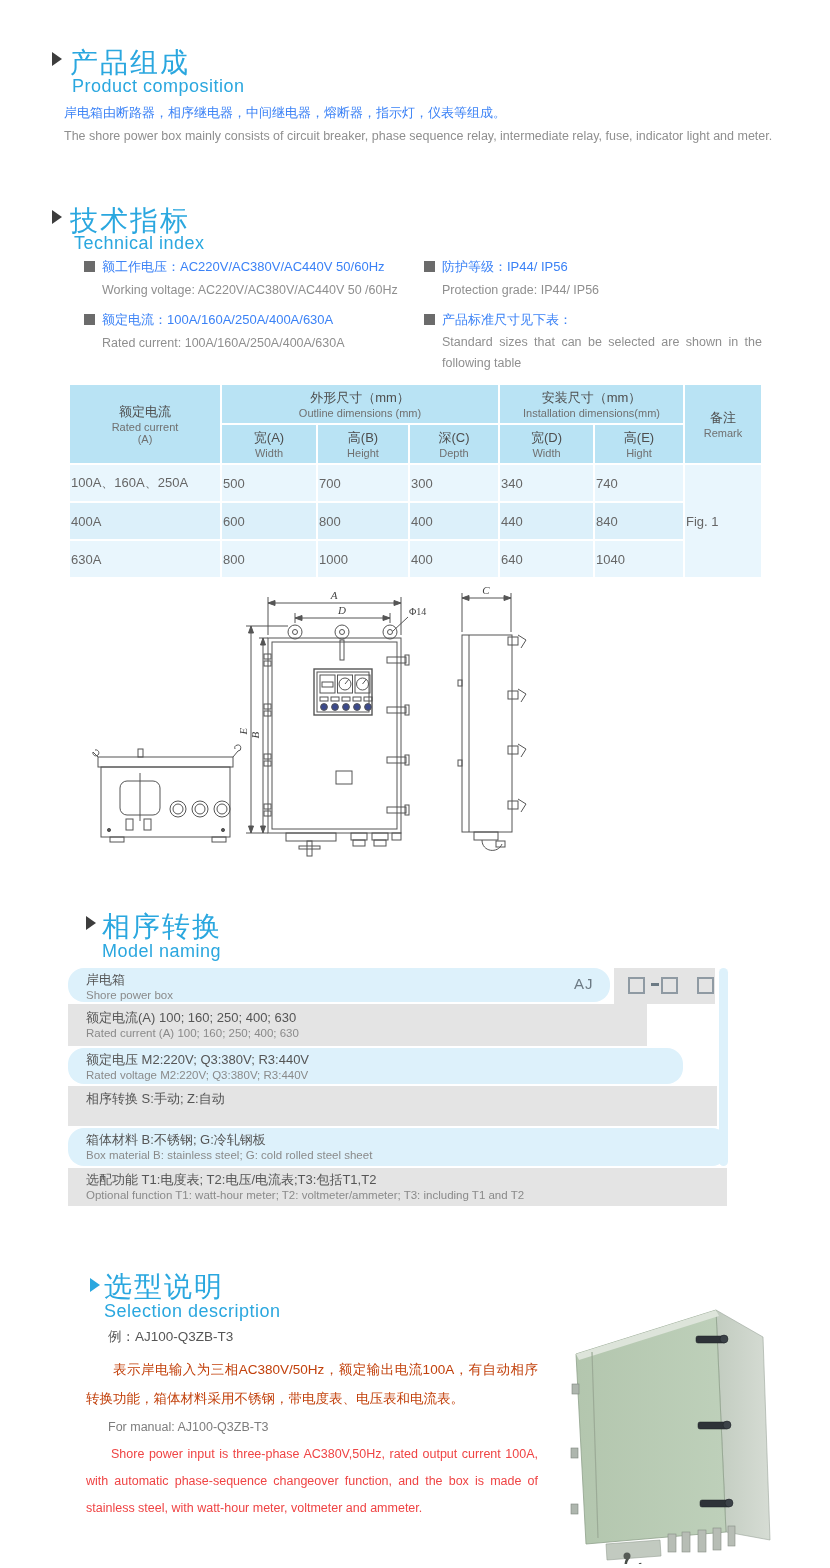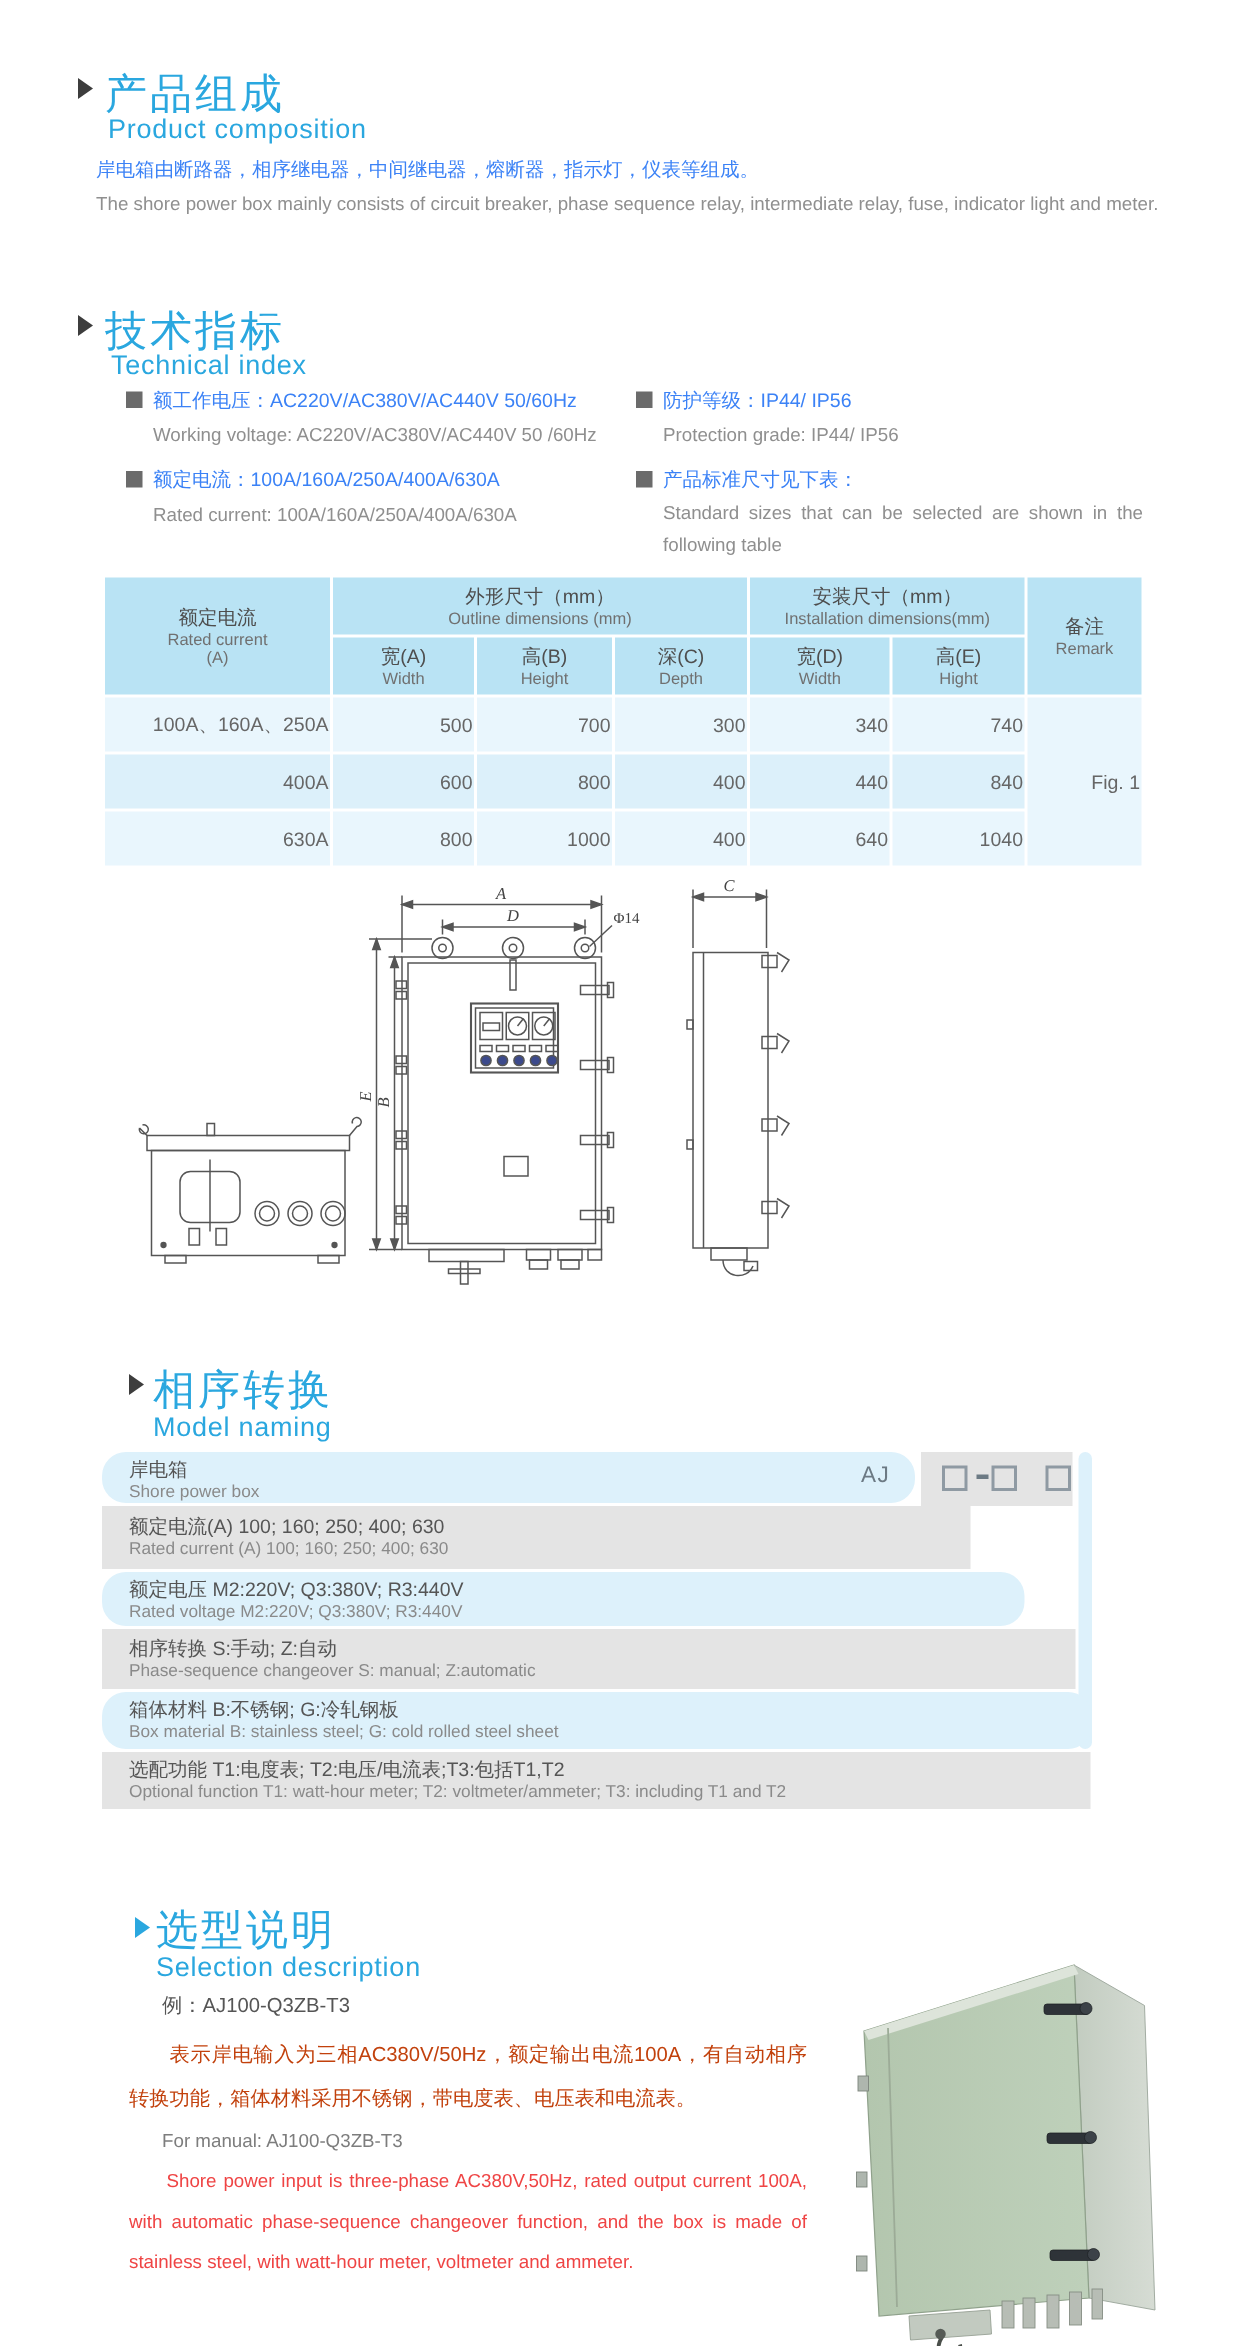--- a/index.html
+++ b/index.html
@@ -10,21 +10,21 @@
   .tri.blue{border-left-color:#2aa7df;}
   .sec-title{font-size:28px;color:#2aa7df;letter-spacing:2px;}
   .sec-sub{font-size:18px;color:#2aa7df;letter-spacing:0.5px;}
   .cn{font-size:13px;color:#3b82f6;}
   .en{font-size:12.5px;color:#8f8f8f;}
   .bullet{display:inline-block;width:11px;height:11px;background:#6b6b6b;margin-right:7px;vertical-align:-1px;}
   .spec-line{white-space:nowrap;}
   
   table.size{border-collapse:separate;border-spacing:2px;table-layout:fixed;width:695px;}
   table.size th{background:#b9e3f4;font-weight:normal;vertical-align:middle;padding:2px 0;}
-  table.size td{text-align:right;vertical-align:middle;font-size:13px;color:#666;}
+  table.size td{text-align:left;vertical-align:middle;font-size:13px;color:#666;}
   .th-cn{display:block;font-size:13px;color:#4e4e4e;}
   .th-en{display:block;font-size:11px;color:#707070;}
   tr.data-odd td{background:#e9f6fd;height:34px;}
   tr.data-even td{background:#dcf0fa;height:34px;}
   td.remark-cell{background:#e2f3fb;}
   
   .nm-row{position:absolute;left:0;box-sizing:border-box;padding:4px 0 0 18px;overflow:hidden;}
   .nm-blue{background:#ddf1fb;border-radius:16px;}
   .nm-gray{background:#e4e4e4;}
   .nm-cn{font-size:13px;color:#555;line-height:16px;white-space:nowrap;}
@@ -310,21 +310,20 @@
     <div class="nm-row nm-gray" style="top:36px;width:579px;height:42px;padding-top:6px;">
       <div class="nm-cn">额定电流(A)  100; 160; 250; 400; 630</div>
       <div class="nm-en">Rated current (A) 100; 160; 250; 400; 630</div>
     </div>
     <div class="nm-row nm-blue" style="top:80px;width:615px;height:36px;">
       <div class="nm-cn">额定电压    M2:220V;  Q3:380V;  R3:440V</div>
       <div class="nm-en">Rated voltage  M2:220V;  Q3:380V;  R3:440V</div>
     </div>
     <div class="nm-row nm-gray" style="top:118px;width:649px;height:40px;padding-top:5px;">
       <div class="nm-cn">相序转换  S:手动; Z:自动</div>
-      <div class="nm-en">Phase-sequence changeover  S: manual;  Z:automatic</div>
     </div>
     <div class="nm-row nm-blue" style="top:160px;width:660px;height:38px;">
       <div class="nm-cn">箱体材料      B:不锈钢;  G:冷轧钢板</div>
       <div class="nm-en">Box material   B: stainless steel; G: cold rolled steel sheet</div>
     </div>
     <div class="nm-row nm-gray" style="top:200px;width:659px;height:38px;">
       <div class="nm-cn">选配功能        T1:电度表;  T2:电压/电流表;T3:包括T1,T2</div>
       <div class="nm-en">Optional function  T1: watt-hour meter; T2: voltmeter/ammeter; T3: including T1 and T2</div>
     </div>
 

